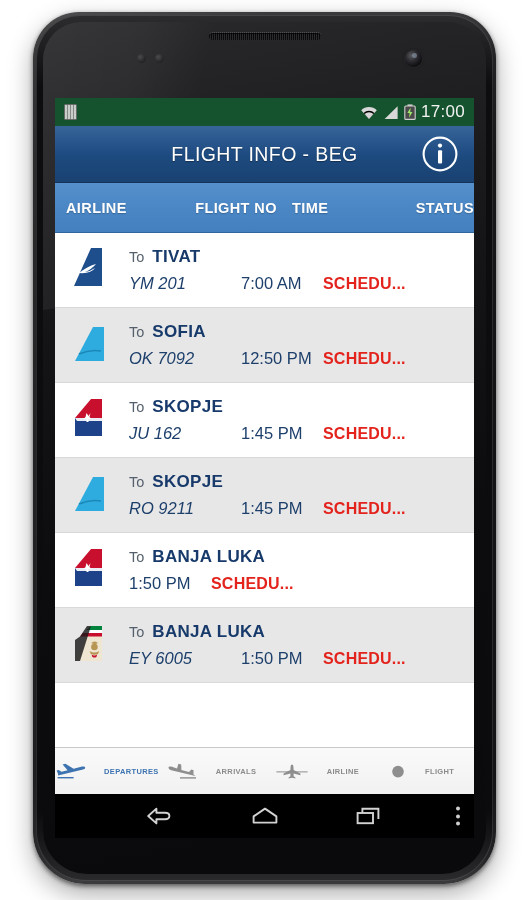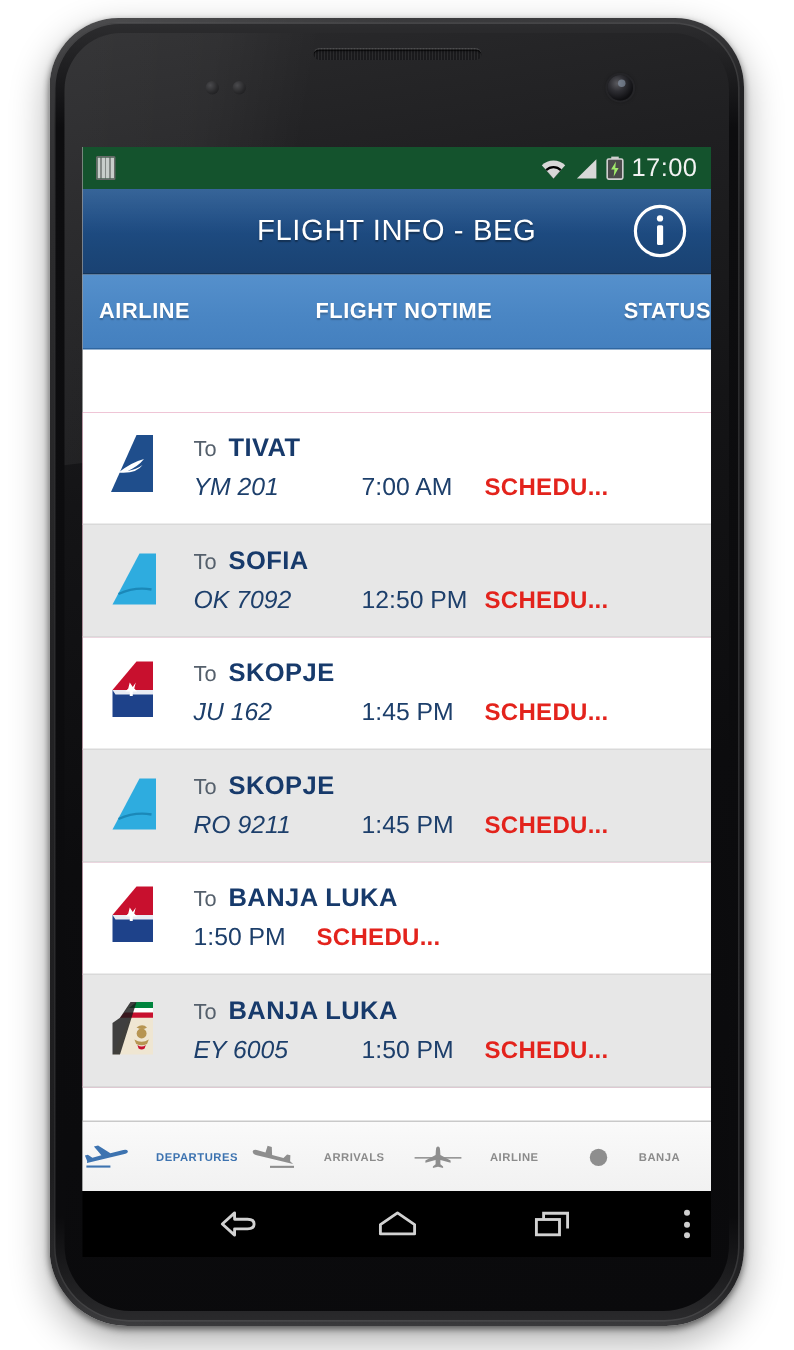--- a/index.html
+++ b/index.html
@@ -118,26 +118,26 @@
     height:50px;
     background:linear-gradient(180deg,#5590cc 0%, #4a86c4 55%, #4480bf 100%);
     display:flex; align-items:center;
     border-bottom:1px solid #2f66a0;
   }
   .col-head{
     color:#ffffff; font-size:14.5px; font-weight:bold; letter-spacing:.4px;
     text-shadow:0 1px 1px rgba(0,0,0,.22);
   }
   .col-airline { width:125px; padding-left:11px; }
-  .col-flight  { width:112px; text-align:right; }
+  .col-flight  { width:112px; text-align:center; }
   .col-time    { width:82px;  text-align:left; }
   .col-status  { flex:1;      text-align:right; }
 
   
-  #flight-list{ background:#be185d;margin-top:42px; }
+  #flight-list{ background:#0ea5e9; }
   .flight-row{
     height:75px; display:flex; align-items:center;
     border-bottom:1px solid #d9d9d9;
     background:#ffffff; cursor:pointer;
   }
   .flight-row.alt{ background:#e7e7e7; }
   .row-logo{
     width:64px; min-width:64px; height:62px;
     margin-left:10px; display:flex; align-items:center; justify-content:center;
   }
@@ -415,21 +415,21 @@
         </span>
         <span class="tab-label">AIRLINE</span>
       </div>
 
       <div class="tab-item">
         <span class="tab-icon">
           <svg width="18" height="17" viewBox="0 0 18 17">
             <circle cx="9" cy="8.6" r="5.8" fill="#8e8e8e"></circle>
           </svg>
         </span>
-        <span class="tab-label">BANJA</span>
+        <span class="tab-label">FLIGHT</span>
       </div>
     </div>
   </div>
 
   <div id="nav-bar">
     <div class="nav-slot">
       <svg width="34" height="24" viewBox="0 0 34 24">
         <path d="M13.4 4.6 L5.2 12 L13.4 19.4 L13.4 15.2 L22 15.2 q4.4 0 4.4 -3.2 q0 -3.2 -4.4 -3.2 L13.4 8.8 Z" fill="none" stroke="#d2d2d2" stroke-width="1.9" stroke-linejoin="round" stroke-linecap="round"></path>
       </svg>
     </div>

